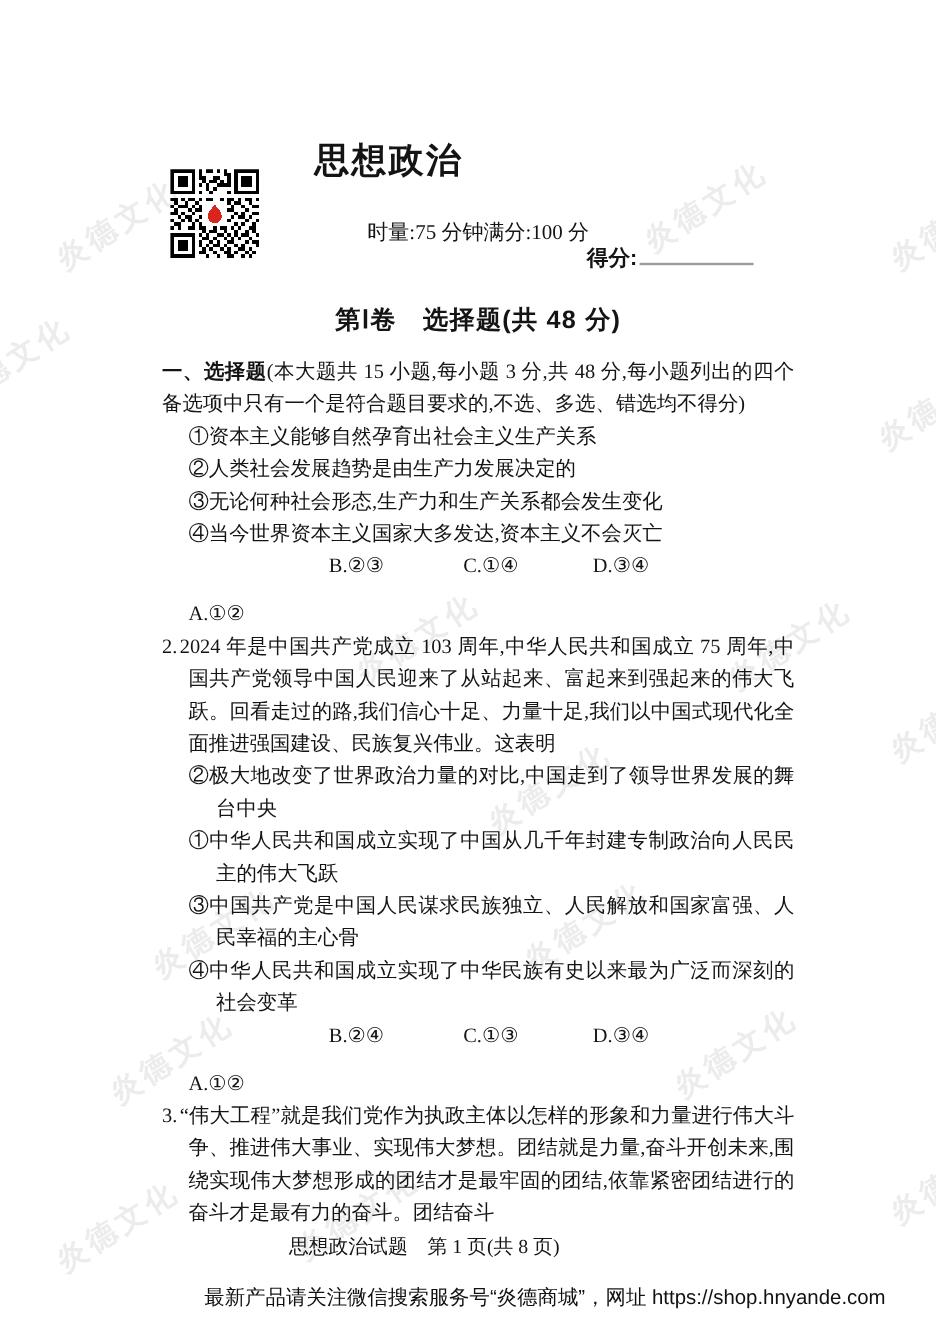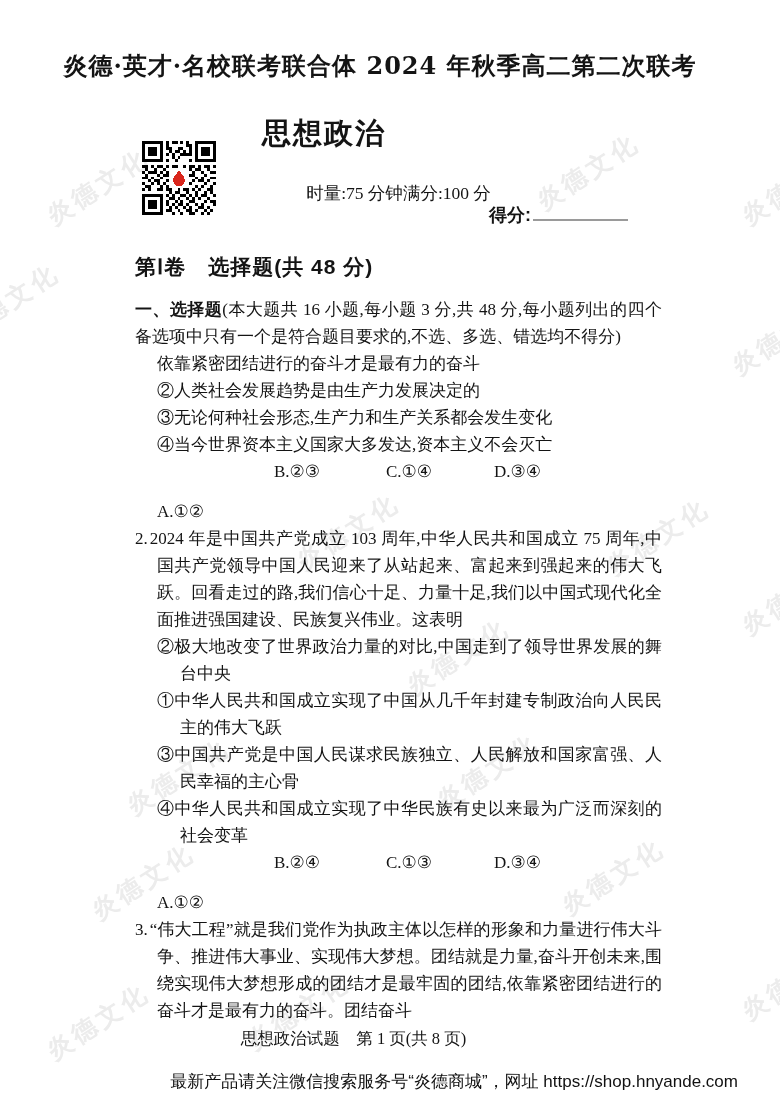--- a/index.html
+++ b/index.html
@@ -18,21 +18,21 @@
   .qr{position:absolute;left:142px;top:141px;width:74px;height:74px;}
   .meta-line{position:absolute;top:181px;left:135px;width:527px;text-align:center;font-size:17.5px;}
   .meta-line .gap{}
   .score-line{position:absolute;top:203px;left:121px;width:527px;text-align:right;
       padding-right:20px;box-sizing:border-box;}
   .score-label{font-family:"Liberation Sans",sans-serif;font-weight:bold;font-size:18px;}
   .score-blank{display:inline-block;width:95px;height:15px;border-bottom:2px solid #9a9a9a;margin-left:2px;}
   
   .body-col{position:absolute;top:252px;left:135px;width:527px;font-size:17px;line-height:27px;}
   .part-title{font-family:"Liberation Sans",sans-serif;font-weight:bold;font-size:21px;
-      line-height:30px;margin:0 0 14px 0;letter-spacing:1px;}
+      line-height:30px;text-align:center;margin:0 0 14px 0;letter-spacing:1px;}
   .instructions{margin:0;text-align:justify;}
   .instr-lead{font-family:"Liberation Sans",sans-serif;font-weight:bold;}
   .question{margin:0;}
   .stem{margin:0;padding-left:22px;text-indent:-22px;text-align:justify;}
   .qnum{margin-right:2px;}
   .opt{margin:0 0 0 22px;padding-left:23px;text-indent:-23px;text-align:justify;}
   .choices{margin-left:22px;display:flex;}
   .choices span:nth-child(1){width:117px;margin-top:40px;}
   .choices span:nth-child(2){width:112px;}
   .choices span:nth-child(3){width:108px;}
@@ -56,21 +56,20 @@
   <span class="wm" style="left:735px;top:580px;">炎德文化</span>
   <span class="wm" style="left:400px;top:640px;">炎德文化</span>
   <span class="wm" style="left:120px;top:760px;">炎德文化</span>
   <span class="wm" style="left:430px;top:755px;">炎德文化</span>
   <span class="wm" style="left:85px;top:865px;">炎德文化</span>
   <span class="wm" style="left:555px;top:860px;">炎德文化</span>
   <span class="wm" style="left:735px;top:965px;">炎德文化</span>
   <span class="wm" style="left:240px;top:995px;">炎德文化</span>
   <span class="wm" style="left:40px;top:1005px;">炎德文化</span>
 
-  <div class="series-title">炎德·英才·名校联考联合体 2024 年秋季高二第二次联考</div>
   <div class="subject-title">思想政治</div>
 
   <svg class="qr" viewBox="0 0 25 25" shape-rendering="crispEdges" xmlns="http://www.w3.org/2000/svg">
     <rect x="0" y="0" width="7" height="7" fill="#000"></rect>
       <rect x="1" y="1" width="5" height="5" fill="#fff"></rect>
       <rect x="2" y="2" width="3" height="3" fill="#000"></rect>
     <rect x="18" y="0" width="7" height="7" fill="#000"></rect>
       <rect x="19" y="1" width="5" height="5" fill="#fff"></rect>
       <rect x="20" y="2" width="3" height="3" fill="#000"></rect>
     <rect x="0" y="18" width="7" height="7" fill="#000"></rect>
@@ -84,24 +83,24 @@
   <div class="meta-line">
     <span>时量:75 分钟</span><span class="gap">满分:100 分</span>
   </div>
 
   <div class="score-line">
     <span class="score-label">得分:</span><span class="score-blank"></span>
   </div>
 
   <div class="body-col">
     <div class="part-title">第Ⅰ卷　选择题(共 48 分)</div>
-    <p class="instructions"><span class="instr-lead">一、选择题</span><span>(本大题共 16 小题,每小题 3 分,共 48 分,每小题列出的四个备选项中只有一个是符合题目要求的,不选、多选、错选均不得分)</span></p>
+    <p class="instructions"><span class="instr-lead">一、选择题</span><span>(本大题共 15 小题,每小题 3 分,共 48 分,每小题列出的四个备选项中只有一个是符合题目要求的,不选、多选、错选均不得分)</span></p>
 
     <div class="question">
-      <p class="opt">依靠紧密团结进行的奋斗才是最有力的奋斗</p>
+      <p class="opt">①资本主义能够自然孕育出社会主义生产关系</p>
       <p class="opt">②人类社会发展趋势是由生产力发展决定的</p>
       <p class="opt">③无论何种社会形态,生产力和生产关系都会发生变化</p>
       <p class="opt">④当今世界资本主义国家大多发达,资本主义不会灭亡</p>
       <div class="choices">
         <span>A.①②</span>
         <span>B.②③</span>
         <span>C.①④</span>
         <span>D.③④</span>
       </div>
     </div>

